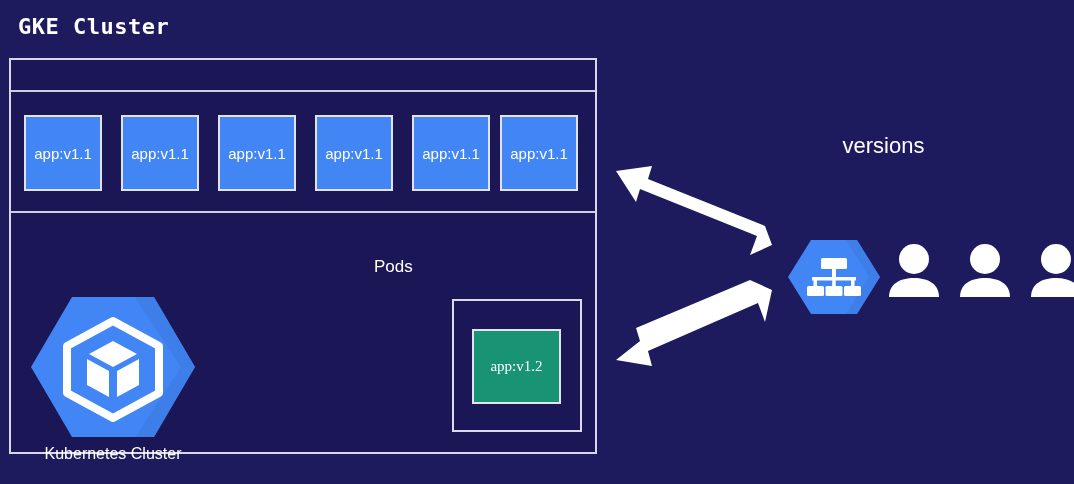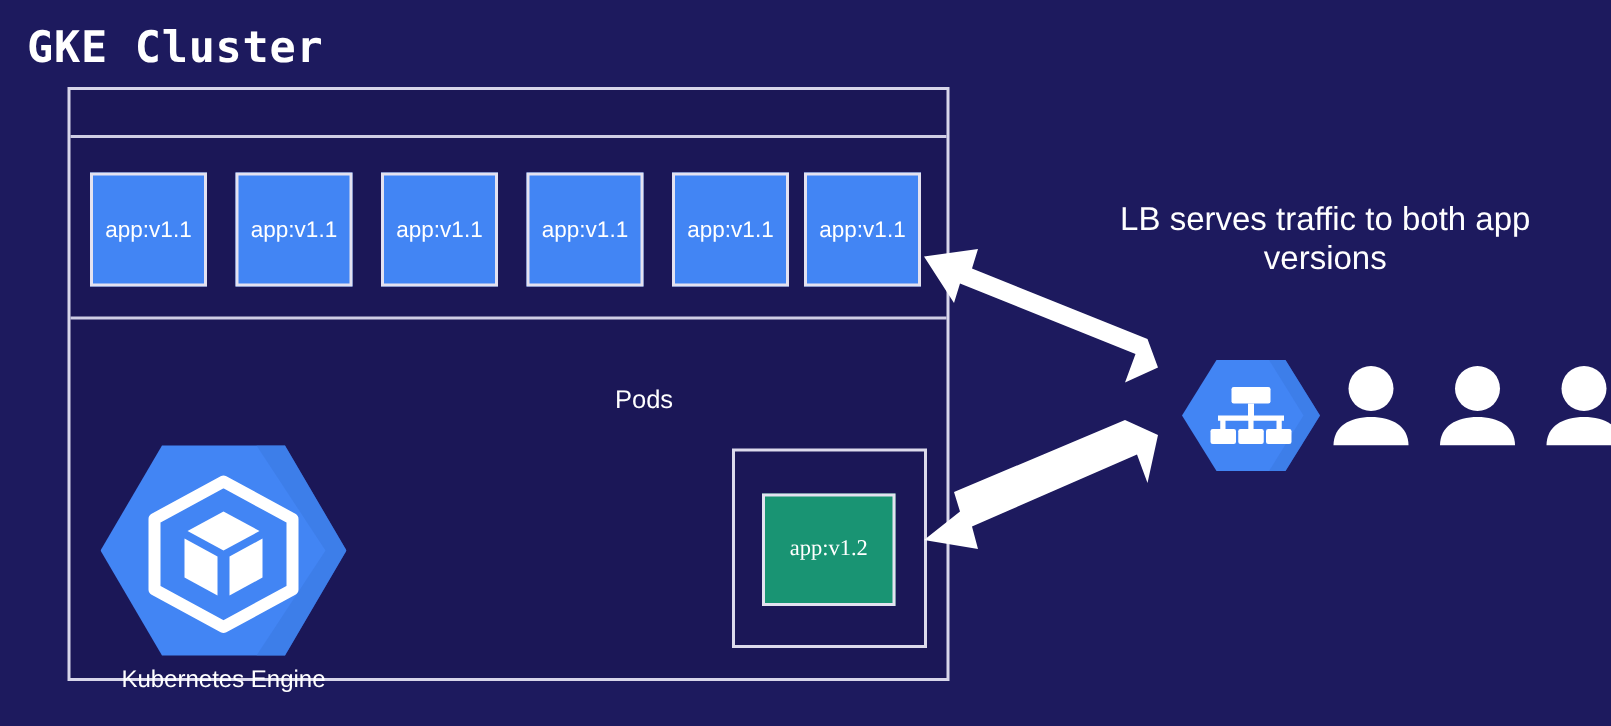--- a/index.html
+++ b/index.html
@@ -16,38 +16,37 @@
     font-family: "Liberation Sans", sans-serif;
     -webkit-font-smoothing: antialiased;
   }
 
   
   .gke-title {
     position: absolute;
     left: 18px;
     top: 14px;
     font-family: "DejaVu Sans Mono", "Liberation Mono", monospace;
-    font-size: 29px;
+    font-size: 22px;
     font-weight: bold;
     color: #ffffff;
     letter-spacing: 0.5px;
     white-space: nowrap;
   }
 
   
   .cluster-box {
     position: absolute;
     left: 9px;
     top: 58px;
     width: 588px;
     height: 396px;
     border: 2px solid #d8d6ea;
     background: #1b1757;
     box-sizing: border-box;
-    margin-left: 36px;
   }
   .cluster-header-strip {
     position: absolute;
     left: 0;
     top: 0;
     width: 100%;
     height: 32px;
     border-bottom: 2px solid #cfcde4;
     box-sizing: border-box;
   }
@@ -249,21 +248,21 @@
             <g fill="none" stroke="#ffffff" stroke-width="8" stroke-linejoin="round">
               <polygon points="82,28 128,53 128,100 82,125 36,100 36,53"></polygon>
             </g>
             <g fill="#ffffff">
               <polygon points="82,48 106,61 82,74 58,61"></polygon>
               <polygon points="56,66 78,78 78,104 56,92"></polygon>
               <polygon points="108,66 86,78 86,104 108,92"></polygon>
             </g>
           </svg>
         </div>
-        <div class="gke-caption">Kubernetes Engine</div>
+        <div class="gke-caption">Kubernetes Cluster</div>
       </div>
 
       <div class="green-container">
         <div class="green-pod">
           <span class="green-pod-label">app:v1.2</span>
         </div>
       </div>
 
     </div>
   </div>
@@ -273,21 +272,20 @@
       <g fill="#ffffff">
         <polygon points="172,105 165,86 48,39 52,26 16,31 36,62 40,49 157,96 150,115"></polygon>
       </g>
       <g fill="#ffffff">
         <polygon points="172,150 150,140 36,188 40,201 16,220 52,226 48,211 158,163 165,182"></polygon>
       </g>
     </svg>
   </div>
 
   <div class="lb-note">
-    <div>LB serves traffic to both app</div>
     <div>versions</div>
   </div>
 
   <div class="lb-wrap">
     <div class="lb-hex">
       <svg width="92" height="78" viewBox="0 0 92 78">
         <polygon points="23,2 69,2 92,39 69,76 23,76 0,39" fill="#4285f4"></polygon>
         <polygon points="69,2 92,39 69,76 58,76 81,39 58,2" fill="#3b79e0" opacity="0.55"></polygon>
         <g fill="#ffffff">
           <rect x="33" y="20" width="26" height="11" rx="1.5"></rect>

